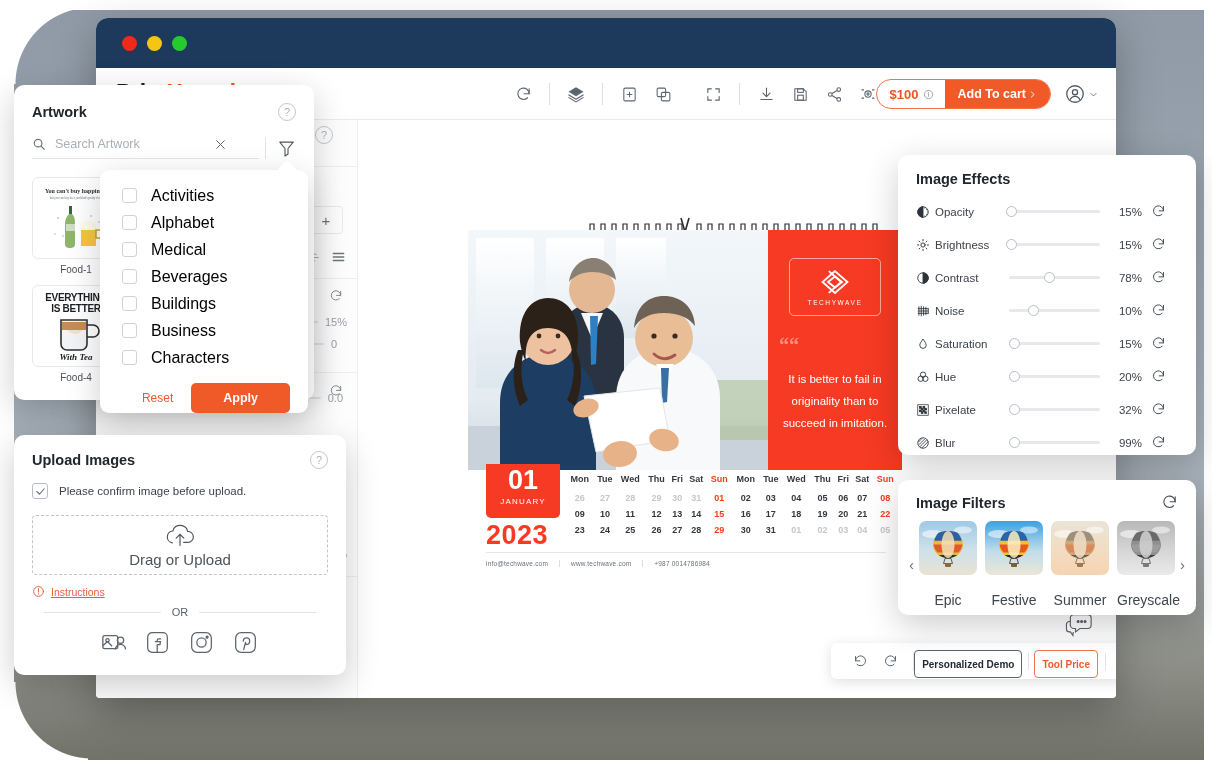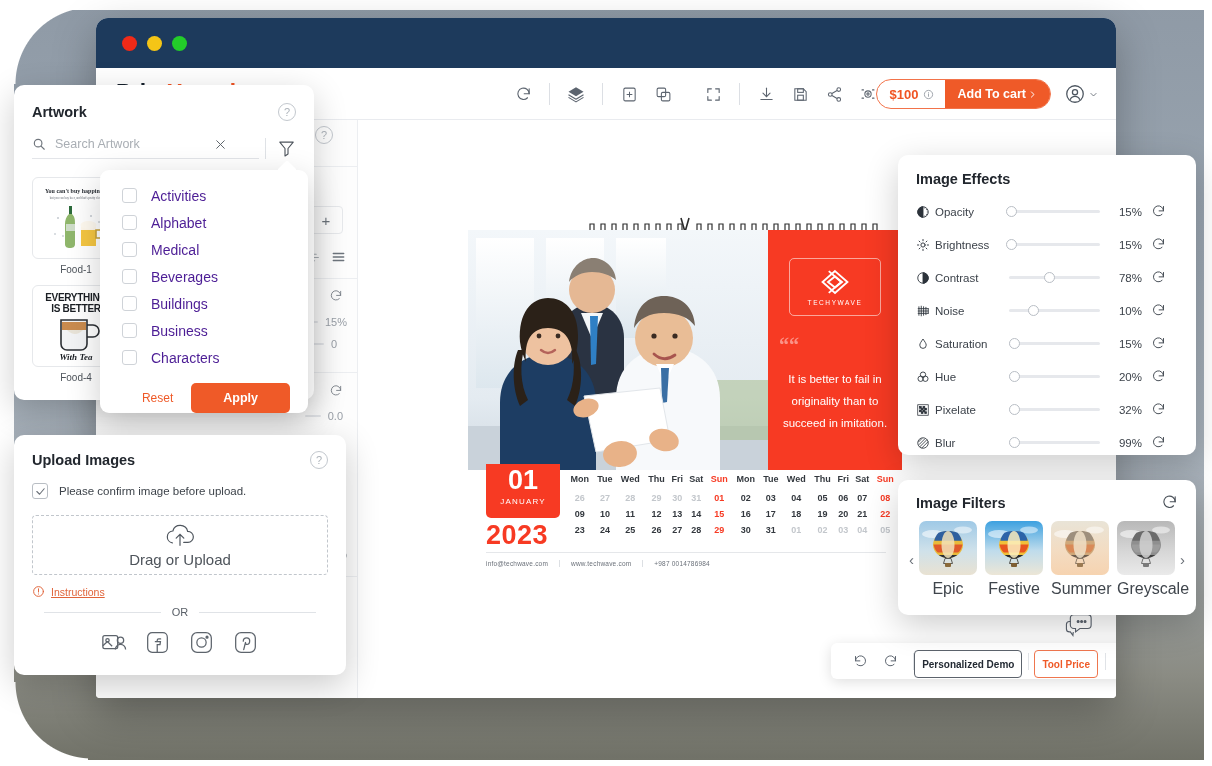--- a/index.html
+++ b/index.html
@@ -204,21 +204,21 @@
   .art-label { font-size: 10px; color: #4e545b; text-align: center; margin-top: 5px; }
 
   
   #filter-pop { left: 100px; top: 170px; width: 208px; height: 243px; border-radius: 9px; }
   #filter-pop .arrow {
     position: absolute; right: 14px; top: -7px; width: 14px; height: 14px;
     background: #fff; transform: rotate(45deg); border-radius: 2px;
   }
   .fopt { display: flex; align-items: center; gap: 14px; padding: 0 0 0 22px; height: 27px; cursor: pointer; }
   .fbox { width: 15px; height: 15px; border: 1px solid #cfd3d8; border-radius: 3px; }
-  .flab { font-size: 14px; color: #4c1d95; text-align: center; }
+  .flab { font-size: 16px; color: #000000; text-align: center; }
   #filter-actions { display: flex; align-items: center; justify-content: flex-end; gap: 18px; padding: 12px 18px 0; }
   #reset-btn { color: #ef5a28; font-size: 12px; cursor: pointer; }
   #apply-btn {
     background: #ef5a28; color: #fff; font-size: 12.5px; font-weight: bold;
     border: 0; border-radius: 5px; padding: 8px 32px; cursor: pointer;
     font-family: "Liberation Sans", sans-serif;
   }
 
   
   #upload-panel { left: 14px; top: 435px; width: 332px; height: 240px; }
@@ -258,21 +258,21 @@
   .fx-reset { width: 24px; color: #4a5159; display: flex; justify-content: flex-end; cursor: pointer; }
 
   
   #filters-panel { left: 898px; top: 480px; width: 298px; height: 135px; }
   #filters-head { display: flex; align-items: center; justify-content: space-between; padding: 14px 18px 0; }
   #filters-strip { display: flex; align-items: center; gap: 0; padding: 10px 6px 0; }
   .farrow { width: 20px; text-align: center; color: #6a7078; font-size: 15px; cursor: pointer; }
   #filters-items { flex: 1; display: flex; gap: 8px; justify-content: center; }
   .fitem { width: 58px; text-align: center; cursor: pointer; }
   .fthumb { width: 58px; height: 54px; border-radius: 7px; overflow: hidden; position: relative; }
-  .flab2 { font-size: 16px; color: #3f454c; margin-top: 5px; }
+  .flab2 { font-size: 14px; color: #3f454c; margin-top: 17px; }
   svg { display: block; }
 </style>
 </head>
 <body>
 
 <div id="backdrop"></div>
 <div class="corner-white" id="white-top"></div>
 <div class="corner-white" id="white-left"></div>
 <div class="corner-white" id="white-right"></div>
 <div class="corner-white" id="white-bot"></div>
@@ -439,21 +439,21 @@
       </div>
 
       <div style="position:absolute; left:0; right:0; top:252px; height:1px; background:#eceef1;"></div>
 
       <div class="ghost-row" style="right:14px; top:264px;">
         <svg width="14" height="14" viewBox="0 0 24 24" fill="none" stroke="#7d838b" stroke-width="1.6" stroke-linecap="round">
             <path d="M20 11a8 8 0 1 0-2.3 5.6"></path>
             <polyline points="20 4 20 11 13 11"></polyline>
           </svg>
       </div>
-      <div class="ghost-row" style="right:14px; top:290px; gap:7px;">
+      <div class="ghost-row" style="right:14px; top:272px; gap:7px;">
         <div class="ghost-line" style="width:16px;"></div>
         <span class="ghost" style="position:static;">0.0</span>
       </div>
 
       <div class="ghost-row" style="right:14px; top:322px;">
         <svg width="14" height="14" viewBox="0 0 24 24" fill="none" stroke="#7d838b" stroke-width="1.6" stroke-linecap="round">
             <path d="M20 11a8 8 0 1 0-2.3 5.6"></path>
             <polyline points="20 4 20 11 13 11"></polyline>
           </svg>
       </div>

